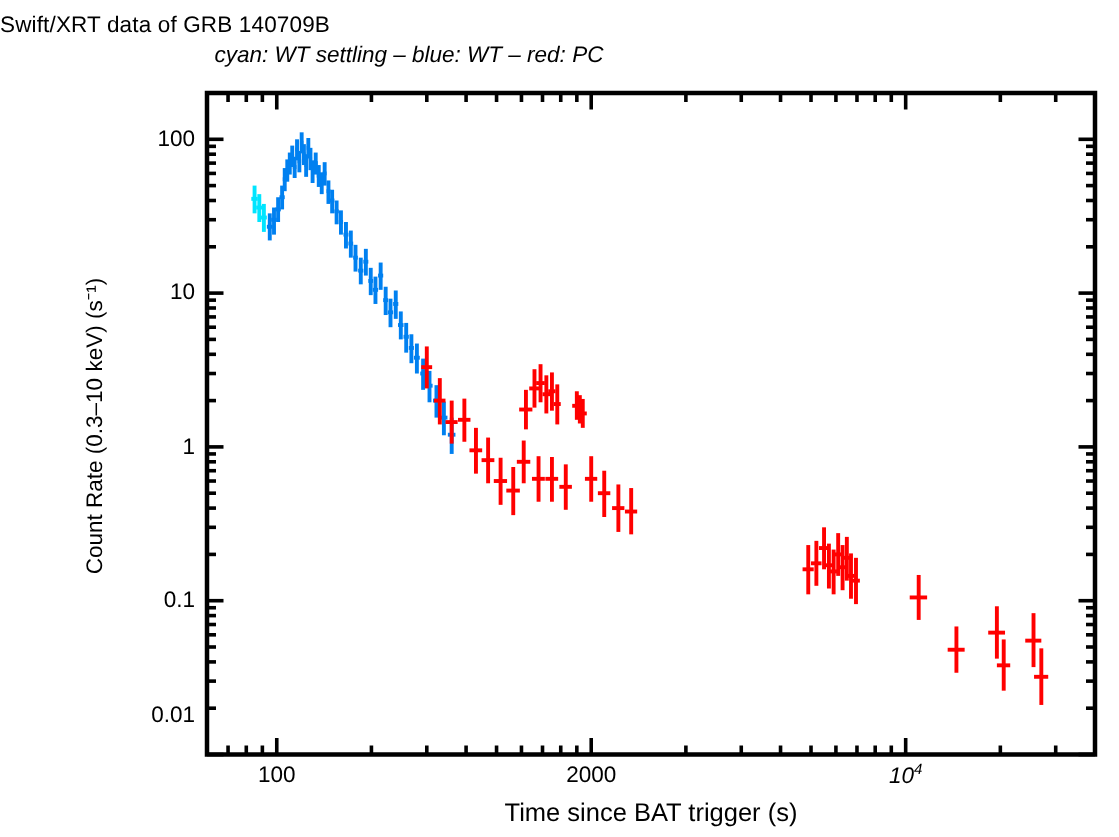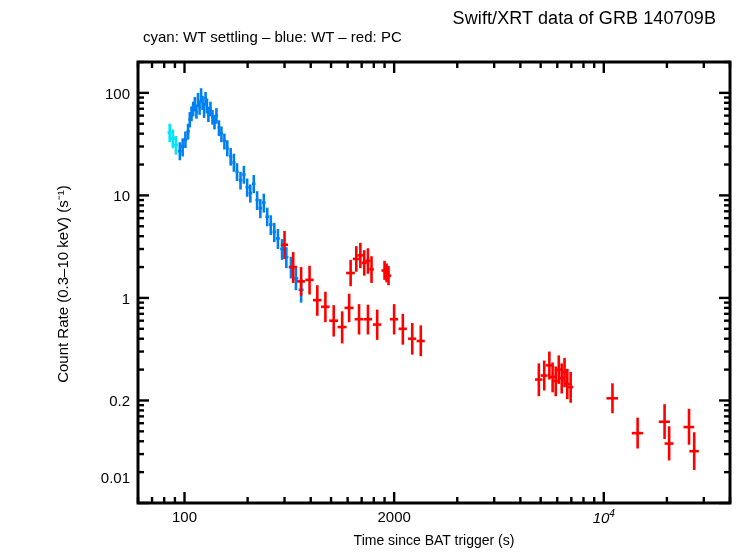--- a/index.html
+++ b/index.html
@@ -18,44 +18,45 @@
     position: relative;
     width: 746px;
     height: 558px;
     background: #ffffff;
   }
   #chart-title {
     position: absolute;
     left: 0;
     top: 8px;
     width: 716px;
-    text-align: right;
-    font-size: 18px;
+    text-align: left;
+    font-size: 15px;
     letter-spacing: 0.1px;
     white-space: nowrap;
   }
   #chart-subtitle {
     position: absolute;
     left: 143px;
     top: 28px;
     font-size: 15px;
     white-space: nowrap;
+    font-style: italic;
   }
   #plot-svg {
     position: absolute;
     left: 0;
     top: 0;
   }
   #xlabel {
     position: absolute;
     left: 138px;
     top: 532px;
     width: 592px;
     text-align: center;
-    font-size: 14px;
+    font-size: 17px;
     white-space: nowrap;
   }
   #ylabel {
     position: absolute;
     left: -168px;
     top: 274px;
     width: 460px;
     text-align: center;
     font-size: 15px;
     transform: rotate(-90deg);
@@ -400,16 +401,16 @@
   <div id="xlabel">Time since BAT trigger (s)</div>
   <div id="ylabel">Count Rate (0.3–10 keV) (s⁻¹)</div>
 
   <div id="tick-labels">
       <div class="tick-label xtick-label" style="left: 184.508px; top: 508px;">100</div>
       <div class="tick-label xtick-label" style="left: 394.147px; top: 508px;">2000</div>
       <div class="tick-label xtick-label" style="left: 603.785px; top: 508px; font-style: italic;">10<sup>4</sup></div>
       <div class="tick-label ytick-label" style="left: 58px; width: 72px; top: 92.8657px;">100</div>
       <div class="tick-label ytick-label" style="left: 58px; width: 72px; top: 195.399px;">10</div>
       <div class="tick-label ytick-label" style="left: 58px; width: 72px; top: 297.933px;">1</div>
-      <div class="tick-label ytick-label" style="left: 58px; width: 72px; top: 400.466px;">0.2</div>
+      <div class="tick-label ytick-label" style="left: 58px; width: 72px; top: 400.466px;">0.1</div>
       <div class="tick-label ytick-label" style="left: 58px; width: 72px; top: 477px;">0.01</div>
     </div>
 </div>
 
 </body></html>

